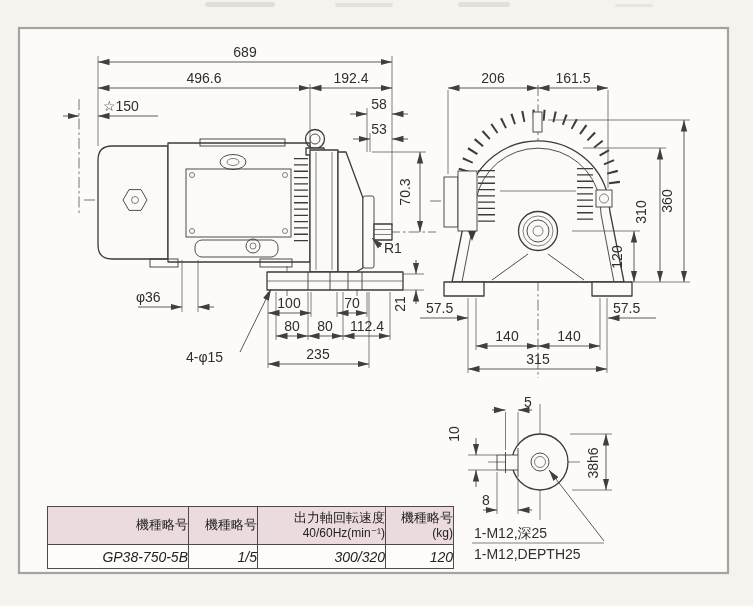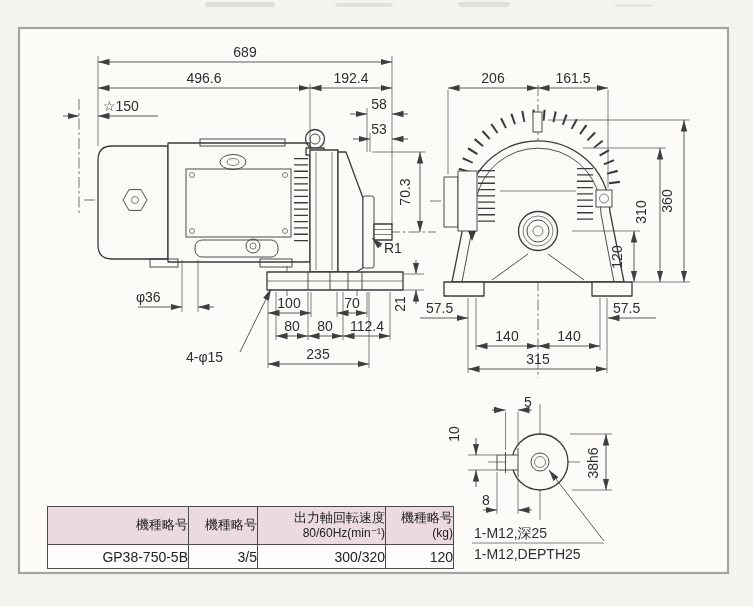--- a/index.html
+++ b/index.html
@@ -18,21 +18,21 @@
   .ol2f{fill:#fbfaf6;stroke:#3b3b3b;stroke-width:.9;}
   .thin{fill:none;stroke:#4a4a4a;stroke-width:.7;}
   .dim{fill:none;stroke:#3f3f3f;stroke-width:.85;}
   .cl{fill:none;stroke:#4a4a4a;stroke-width:.75;stroke-dasharray:11 3 2.5 3;}
   .fins{fill:none;stroke:#3b3b3b;stroke-width:11;stroke-dasharray:2 8.5;}
   .ribs{stroke:#3b3b3b;stroke-dasharray:1.3 5;}
   .wfill{fill:#fbfaf6;stroke:none;}
   .spec{position:absolute;left:47px;top:506px;border-collapse:collapse;table-layout:fixed;background:#fdfcfa;}
   .spec td{border:1.3px solid #4c4c4c;text-align:right;vertical-align:middle;padding:0;color:#222;}
   .spec .hrow td{background:#ecdbde;font-size:13px;height:37px;line-height:1.25;}
-  .spec .drow td{font-size:14px;height:23px;background:#fdfcfa;}
+  .spec .drow td{font-size:14px;height:23px;background:#fdfcfa;font-style:italic;}
   .spec .sub{font-size:12px;}
 </style>
 </head>
 <body>
 
 <div class="smudge" style="left:205px;top:2px;width:70px;height:5px;opacity:.38;"></div>
 <div class="smudge" style="left:335px;top:3px;width:58px;height:4px;opacity:.3;"></div>
 <div class="smudge" style="left:458px;top:2px;width:52px;height:5px;opacity:.34;"></div>
 <div class="smudge" style="left:615px;top:4px;width:38px;height:3px;opacity:.25;"></div>
 
@@ -299,27 +299,27 @@
   <tbody>
     <tr class="hrow">
       <td>
           <div>機種略号</div>
         </td>
       <td>
           <div>機種略号</div>
         </td>
       <td>
         <div>出力軸回転速度</div>
-        <div class="sub">80/60Hz(min⁻¹)</div>
+        <div class="sub">40/60Hz(min⁻¹)</div>
       </td>
       <td>
         <div>機種略号</div>
         <div class="sub">(kg)</div>
       </td>
     </tr>
     <tr class="drow">
       <td>GP38-750-5B</td>
-      <td>3/5</td>
+      <td>1/5</td>
       <td>300/320</td>
       <td>120</td>
     </tr>
   </tbody>
 </table>
 
 </body></html>

